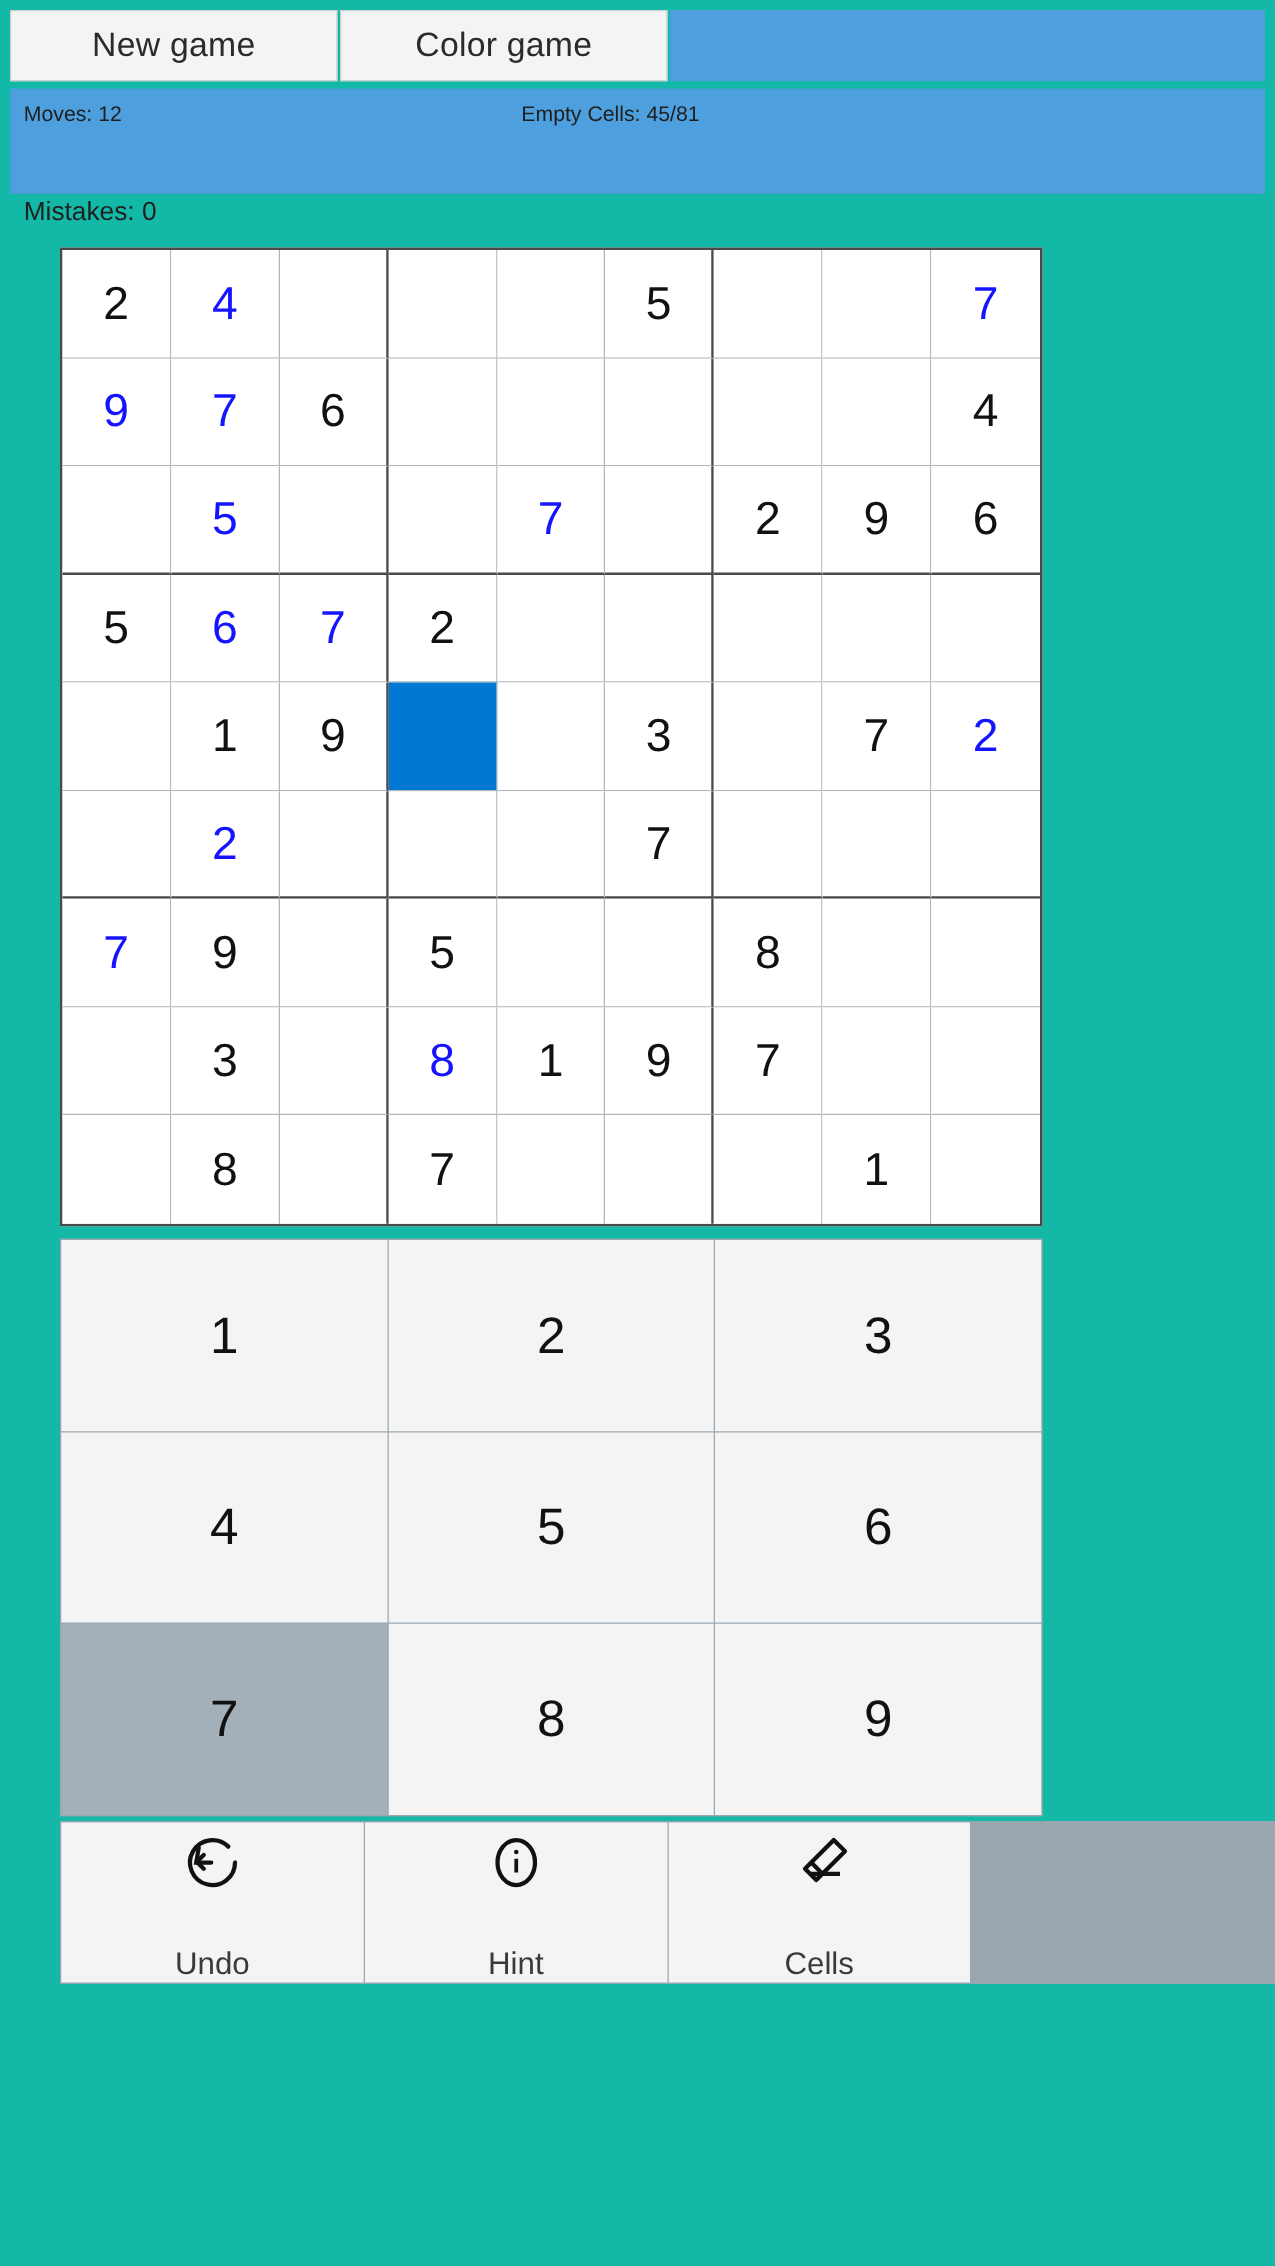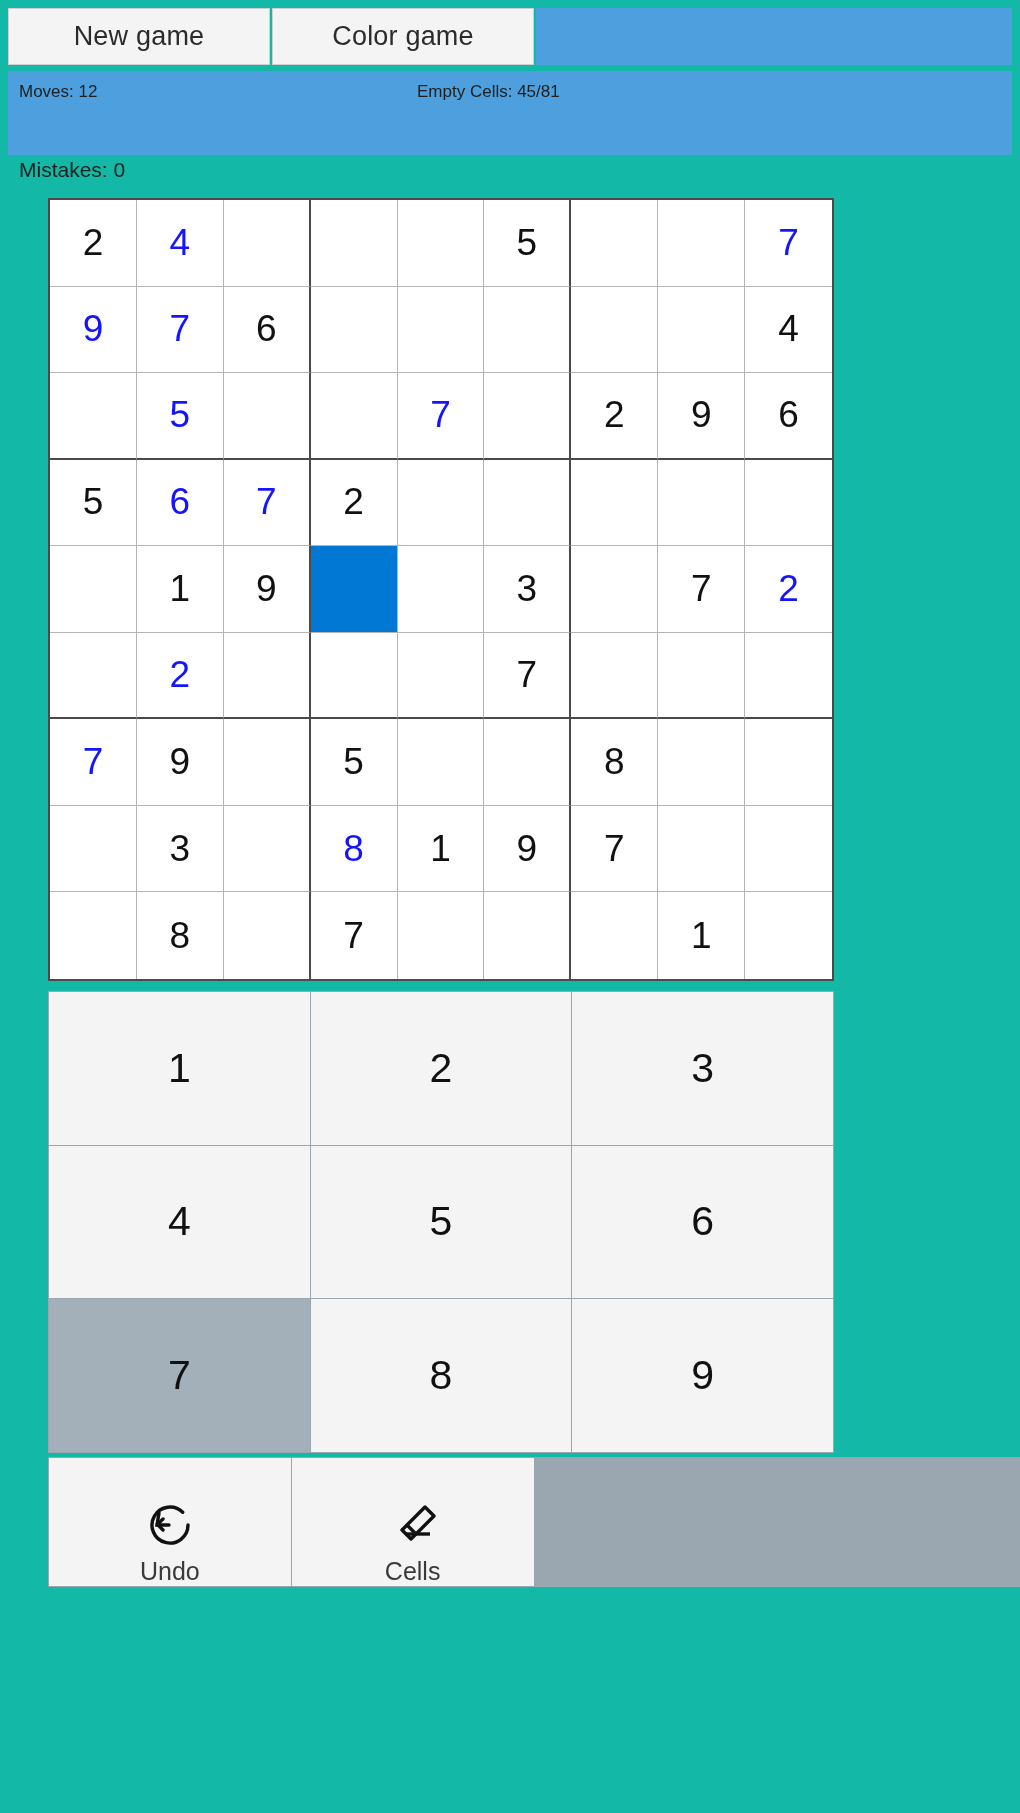--- a/index.html
+++ b/index.html
@@ -157,21 +157,21 @@
     grid-template-columns: repeat(4, 1fr);
     gap: 1px;
     background: #9aa7b0;
     border: 1px solid #9aa7b0;
   }
   .action-btn {
     background: #f4f4f4;
     display: flex;
     flex-direction: column;
     align-items: center;
-    justify-content: flex-end;
+    justify-content: space-between;
     gap: 6px;
     cursor: pointer;
     user-select: none;
     padding-top: 6px;
   }
   .action-label {
     font-size: 25px;
     color: #3a3a3a;
   }
   .action-icon svg { display: block; }
@@ -297,20 +297,30 @@
           <svg width="52" height="52" viewBox="0 0 52 52" fill="none" stroke="#111" stroke-width="3.4" stroke-linecap="round">
             <path d="M44 26a18 18 0 1 1-5.3-12.7"></path>
             <path d="M15 14 L13 26 L25 26" fill="none"></path>
             <path d="M13.4 25.4 L19 20 M13.4 25.4 L19 31"></path>
           </svg>
         </span>
         <span class="action-label">Undo</span>
       </div>
       <div class="action-btn">
         <span class="action-icon">
+          <svg width="52" height="52" viewBox="0 0 52 52" fill="none" stroke="#111" stroke-width="3.4">
+            <ellipse cx="26" cy="26" rx="15" ry="18"></ellipse>
+            <line x1="26" y1="23" x2="26" y2="34" stroke-width="3"></line>
+            <circle cx="26" cy="17.5" r="1.8" fill="#111" stroke="none"></circle>
+          </svg>
+        </span>
+        <span class="action-label">Hint</span>
+      </div>
+      <div class="action-btn">
+        <span class="action-icon">
           <svg width="52" height="52" viewBox="0 0 52 52" fill="none" stroke="#111" stroke-width="3.4" stroke-linejoin="round">
             <path d="M38 8 L47 17 L24 40 L15 31 Z"></path>
             <line x1="19" y1="35" x2="43" y2="35"></line>
             <line x1="29" y1="35" x2="20" y2="26"></line>
           </svg>
         </span>
         <span class="action-label">Cells</span>
       </div>
     </div>
 

